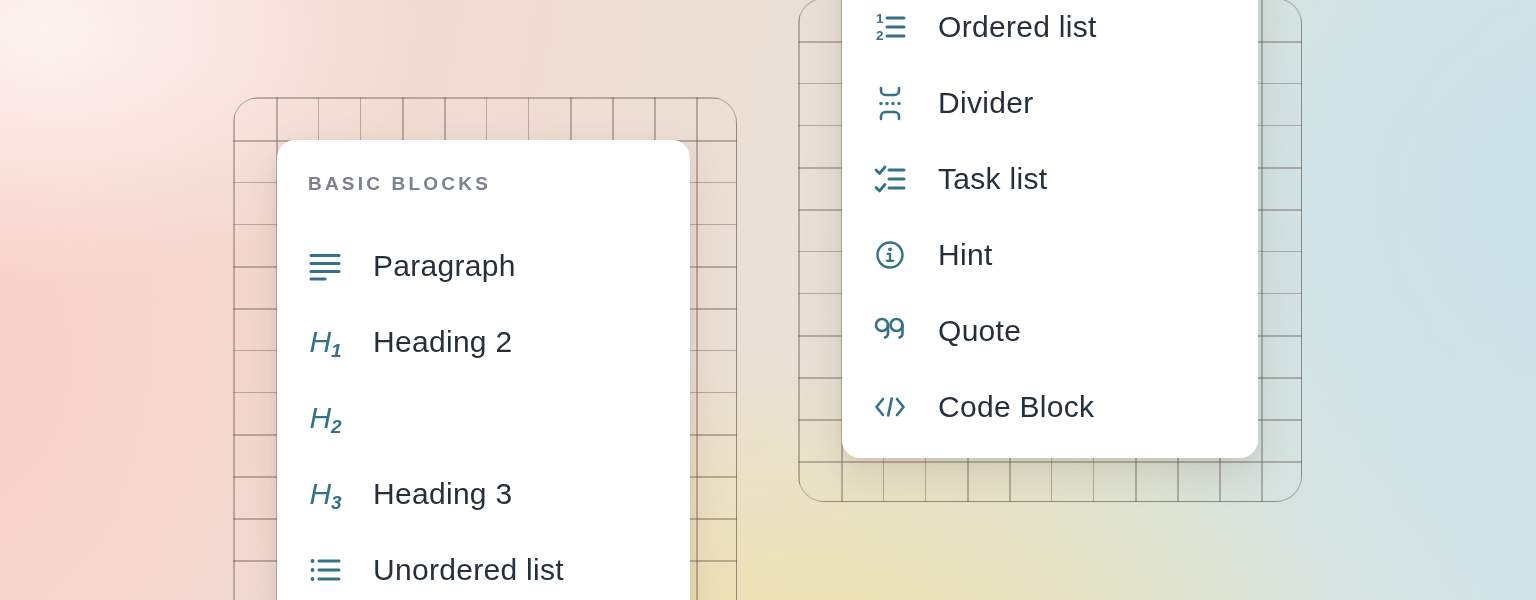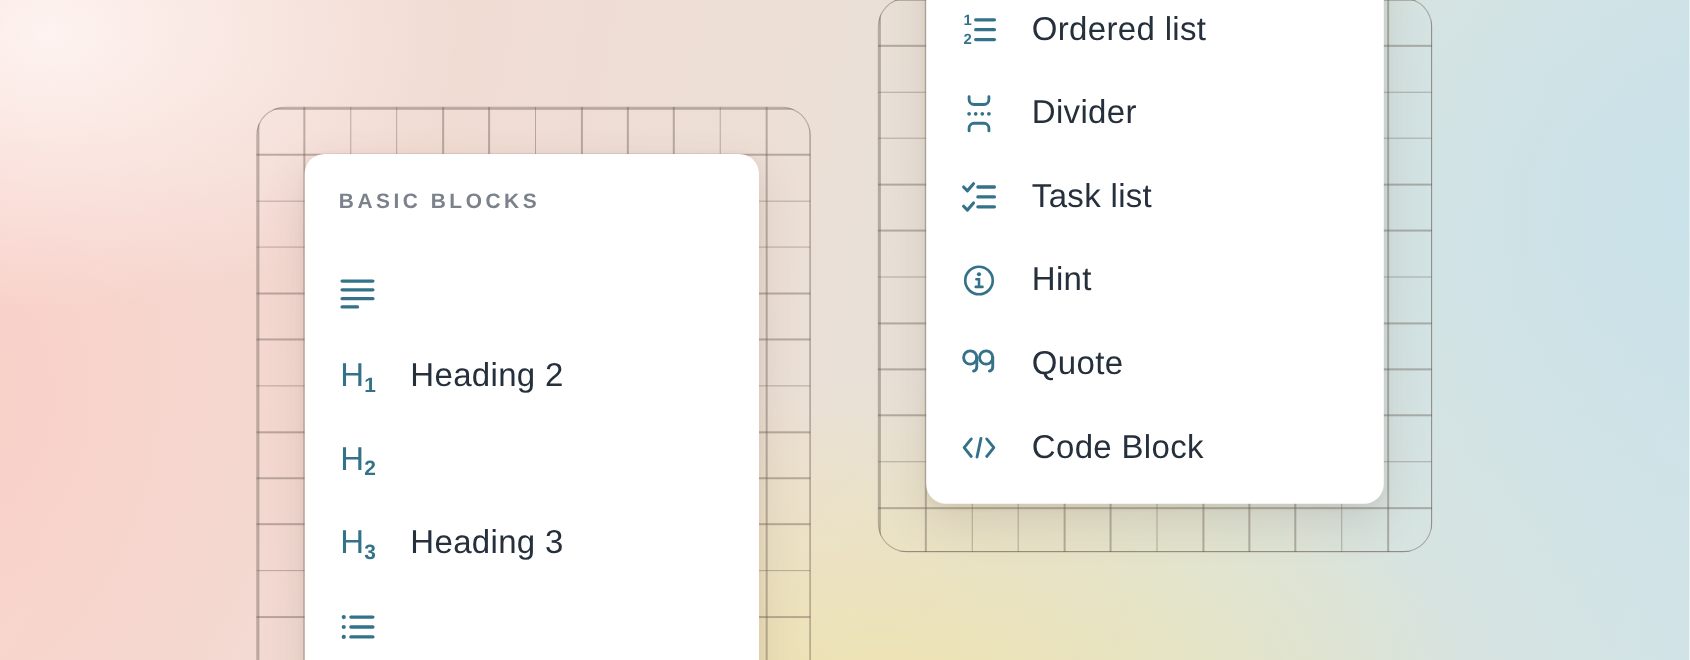--- a/index.html
+++ b/index.html
@@ -44,21 +44,21 @@
   .icon-box {
     width:34px; height:38px; margin-right:31px; flex:none;
     display:flex; align-items:center; justify-content:center;
     color:var(--accent, #337289);
   }
   .icon-box svg { display:block; overflow:visible; }
   .menu-label {
     font-size:30px; font-weight:400; letter-spacing:0.3px;
     color:var(--label, #26303c); white-space:nowrap;
   }
-  .hicon { font-size:30px; font-weight:400; color:var(--accent, #337289); letter-spacing:-1px; line-height:1; }
+  .hicon { font-size:30px; font-weight:400; color:var(--accent, #337289); letter-spacing:-1px; line-height:1;font-style:italic; }
   .hicon sub { font-size:19px; font-weight:700; line-height:0; vertical-align:-5px; margin-left:1px; }
   .ol-digit { font-family:"Liberation Sans", sans-serif; font-size:13.5px; font-weight:700; }
 </style>
 </head>
 <body>
 
 <div class="stage">
 
   <div class="grid-panel grid-left"></div>
   <div class="grid-panel grid-right"></div>
@@ -68,20 +68,21 @@
 
     <div class="menu-row">
       <span class="icon-box">
         <svg width="34" height="36" viewBox="0 0 34 36" fill="none" stroke="currentColor" stroke-width="3" stroke-linecap="round">
           <path d="M3 7.5 H31"></path>
             <path d="M3 15.5 H31"></path>
             <path d="M3 23.5 H31"></path>
             <path d="M3 31 H17"></path>
         </svg>
       </span>
+      <span class="menu-label">Paragraph</span>
     </div>
 
     <div class="menu-row">
       <span class="icon-box">
         <span class="hicon"><span>H</span><sub>1</sub></span>
       </span>
       <span class="menu-label">Heading 2</span>
     </div>
 
     <div class="menu-row">
@@ -101,20 +102,21 @@
       <span class="icon-box">
         <svg width="34" height="36" viewBox="0 0 34 36" fill="none" stroke="currentColor" stroke-width="3" stroke-linecap="round">
           <circle cx="4.5" cy="9" r="1.9" fill="currentColor" stroke="none"></circle>
           <circle cx="4.5" cy="18" r="1.9" fill="currentColor" stroke="none"></circle>
           <circle cx="4.5" cy="27" r="1.9" fill="currentColor" stroke="none"></circle>
           <path d="M11 9 H31"></path>
             <path d="M11 18 H31"></path>
             <path d="M11 27 H31"></path>
         </svg>
       </span>
+      <span class="menu-label">Unordered list</span>
     </div>
   </div>
 
   <div class="menu-card card-right">
 
     <div class="menu-row">
       <span class="icon-box">
         <svg width="34" height="36" viewBox="0 0 34 36" fill="none" stroke="currentColor" stroke-width="3" stroke-linecap="round">
           <text x="3" y="13.5" class="ol-digit" fill="currentColor" stroke="none">1</text>
           <text x="3" y="31" class="ol-digit" fill="currentColor" stroke="none">2</text>

